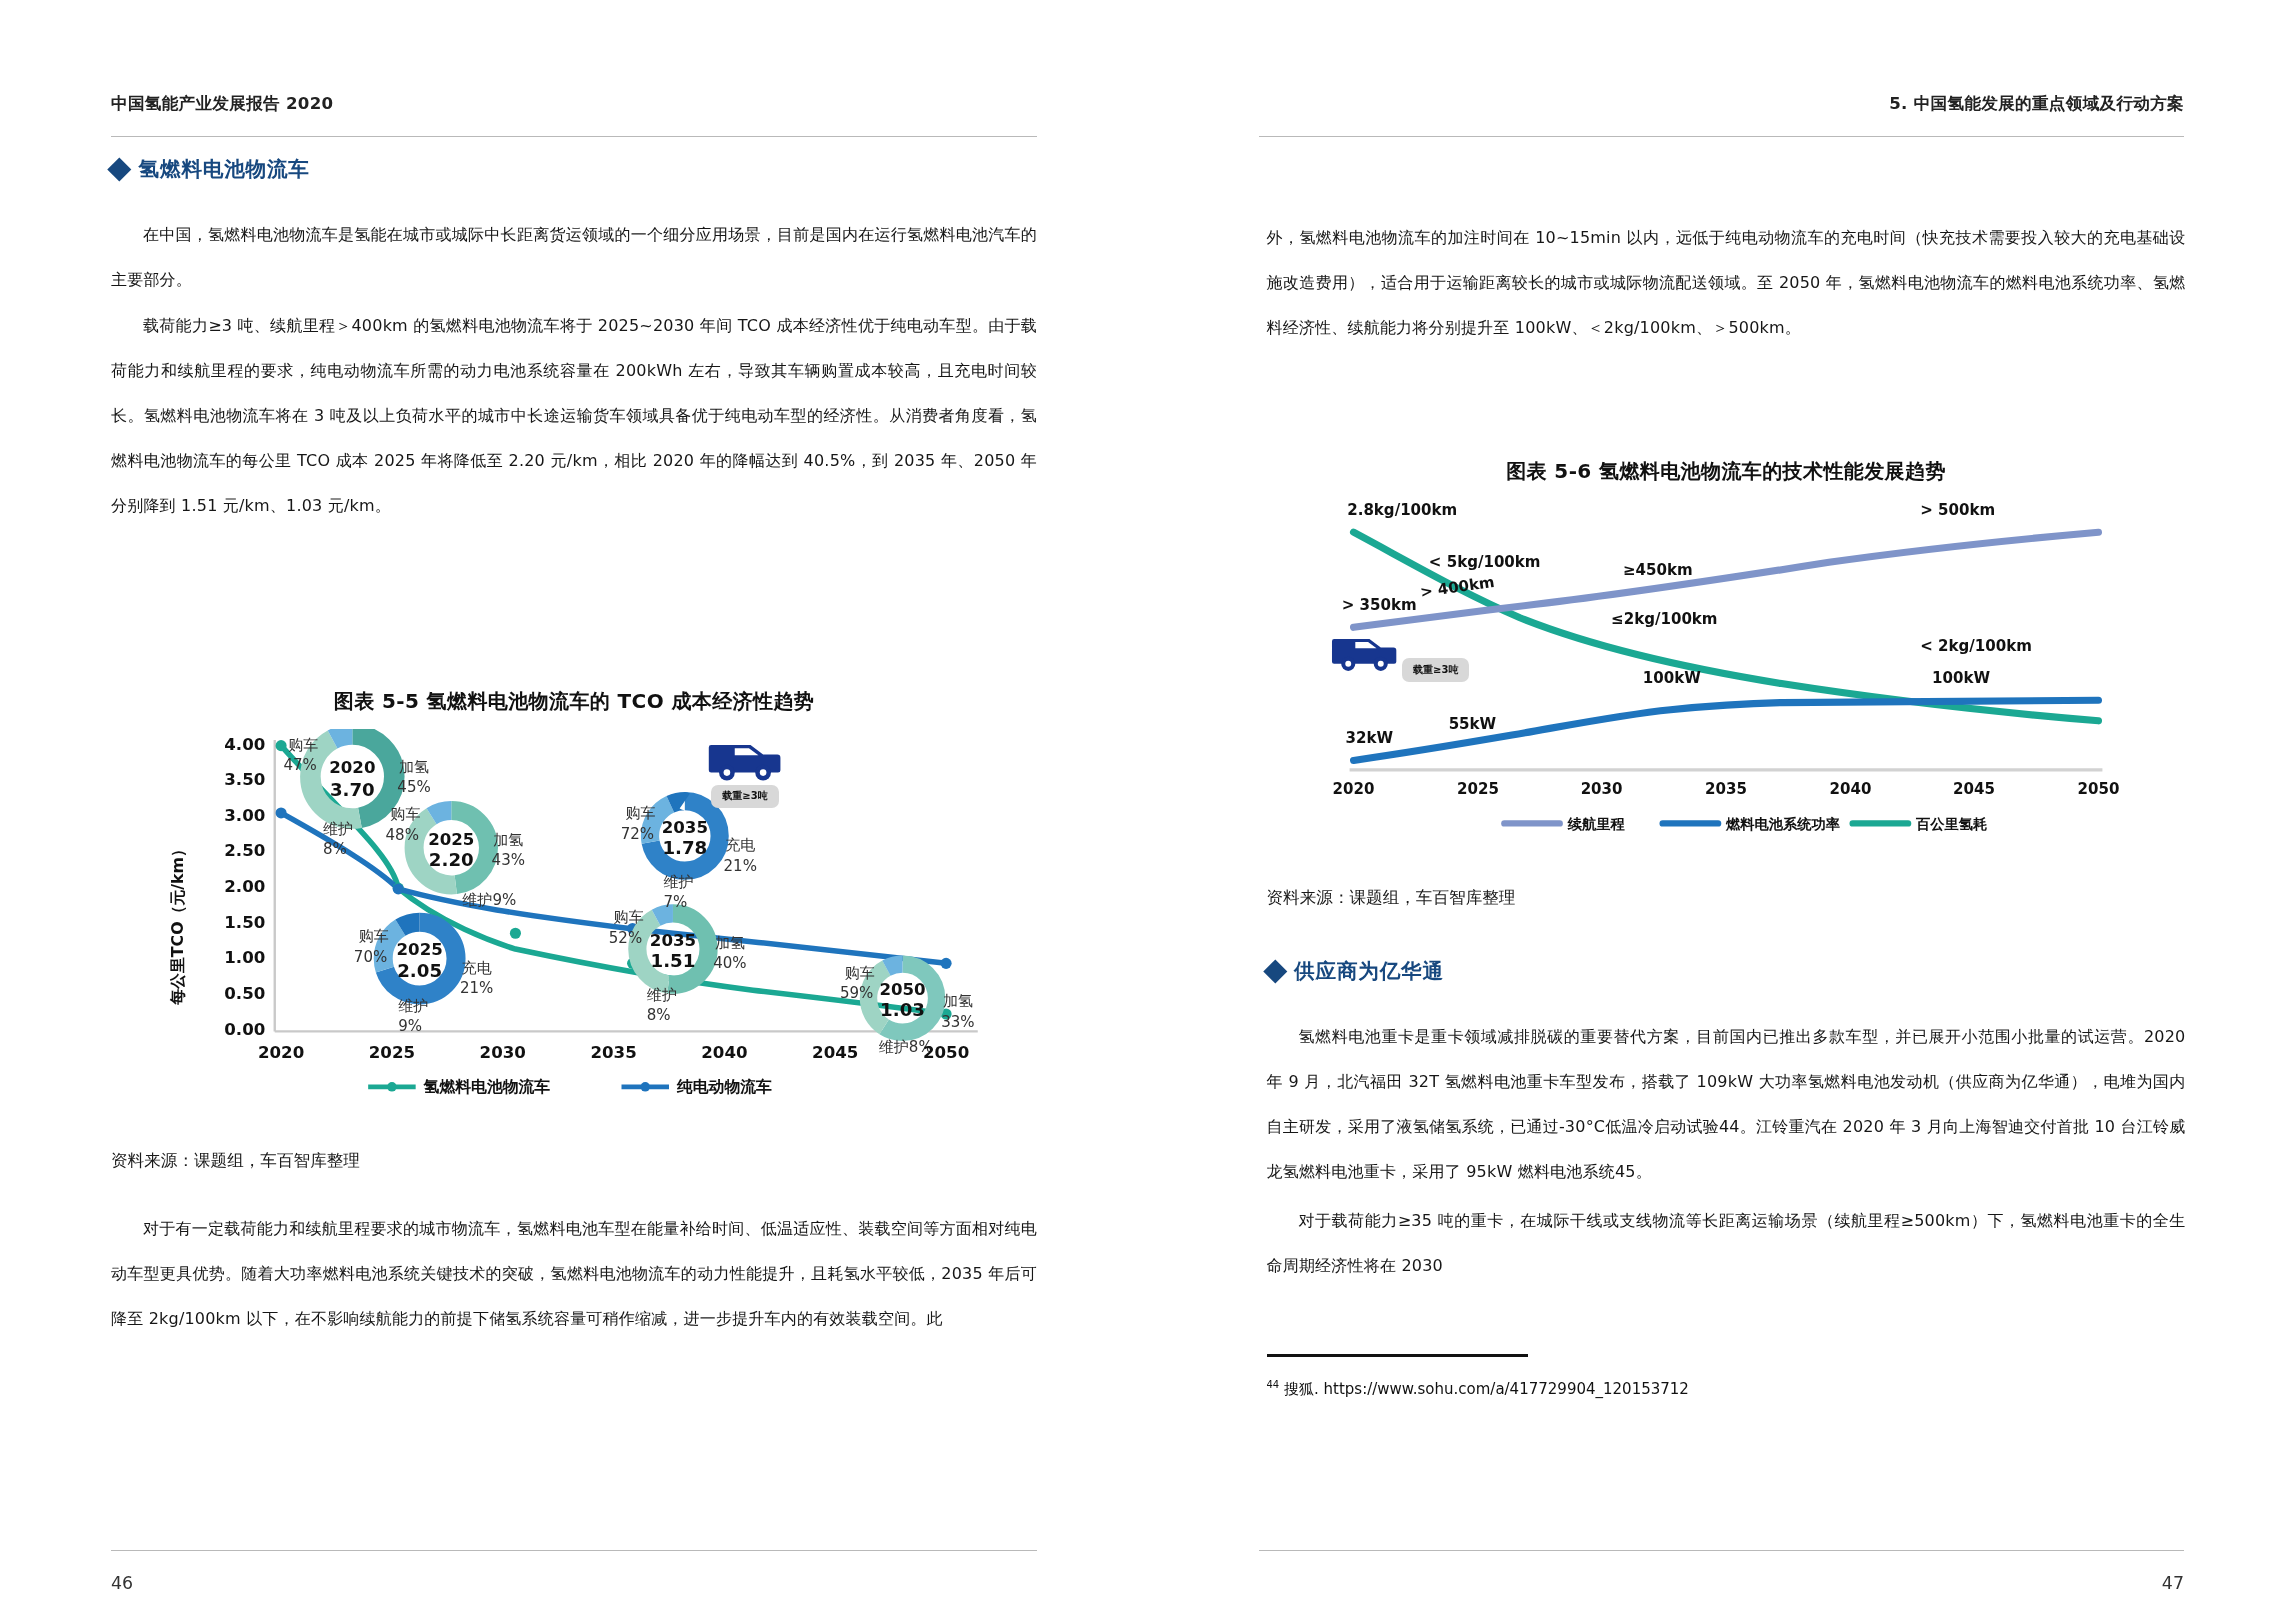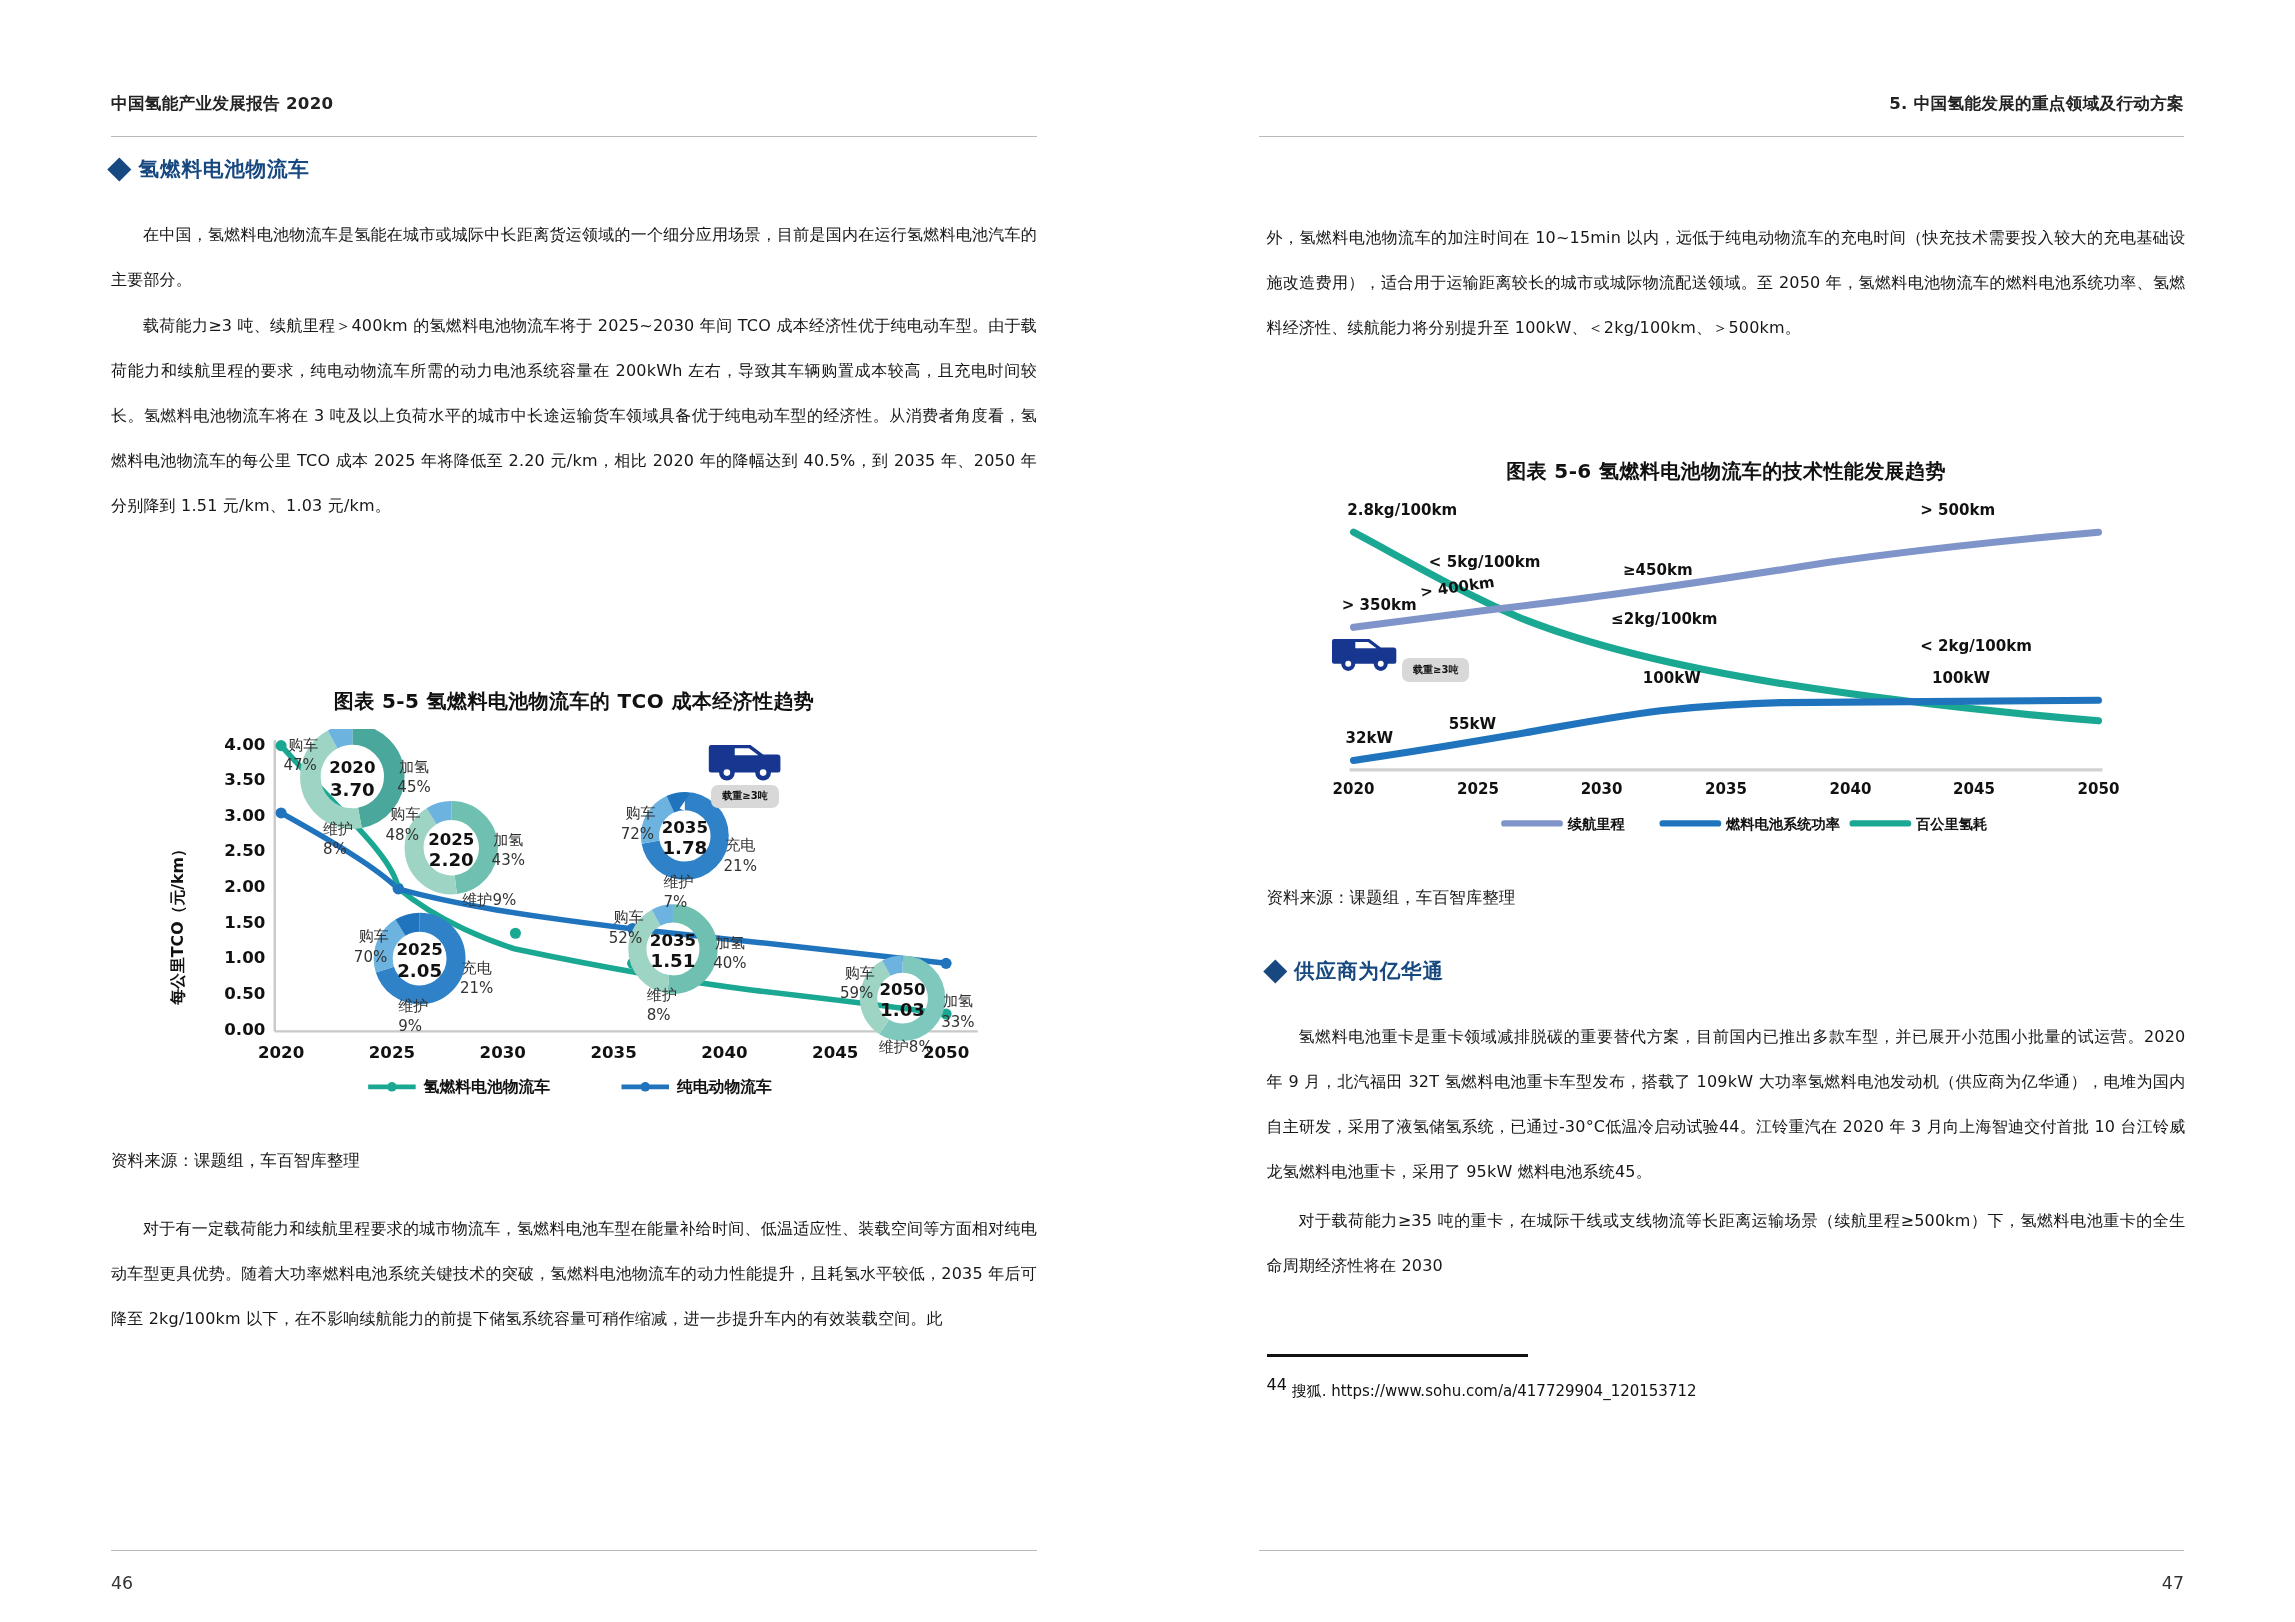--- a/index.html
+++ b/index.html
@@ -67,21 +67,21 @@
 
   
   .chart56{position:relative;width:840px;height:333px;margin:0 auto;}
   .lbl56{font-size:19px;fill:#111;font-weight:600;}
   .tick56{font-size:19px;fill:#111;font-weight:600;}
   .leg56{font-size:18px;fill:#111;font-weight:600;}
 
   
   .fnrule{width:261px;height:3.2px;background:#111;margin-bottom:14.3px;}
   .fn{font-size:15px;line-height:27px;color:#111;}
-  .fn sup{font-size:16px;}
+  .fn sup{font-size:10px;}
 </style>
 </head>
 <body>
 
 <div class="spread">
 
   <div class="page left">
 
     <div class="runhead">中国氢能产业发展报告 2020</div>
     <div class="rule top"></div>

